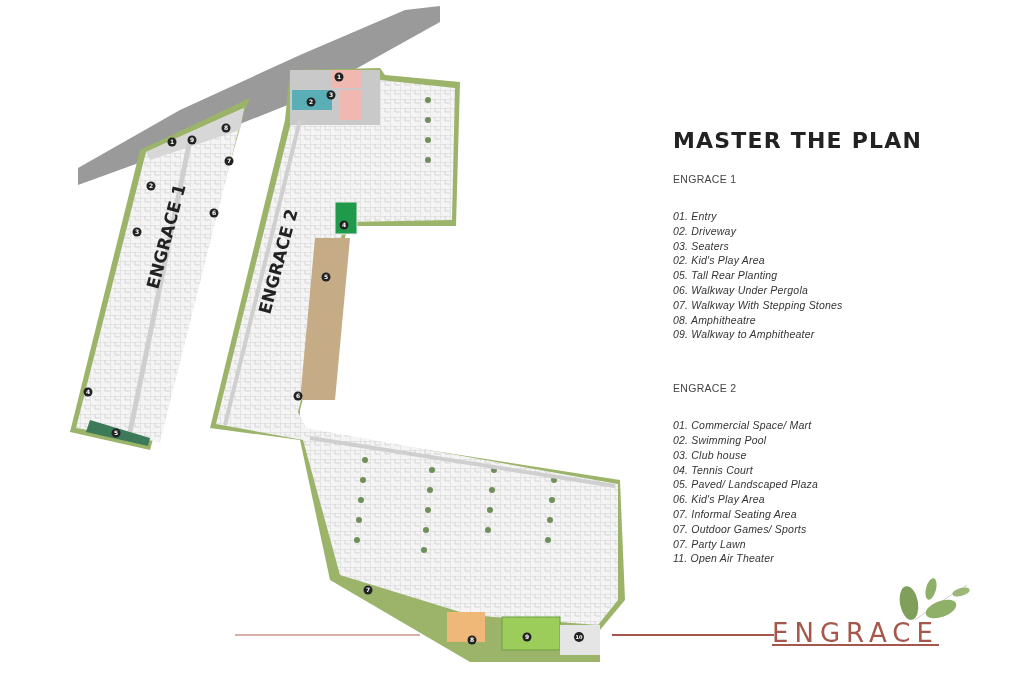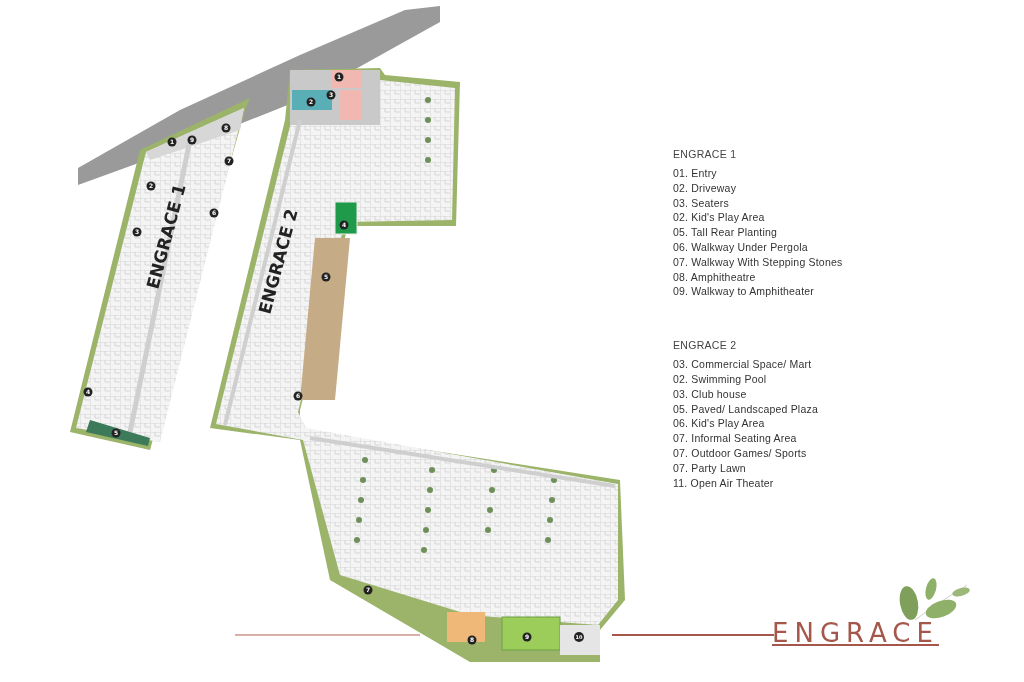--- a/index.html
+++ b/index.html
@@ -7,21 +7,21 @@
       width: 1024px; height: 682px; background: #ffffff; position: relative; overflow: hidden;
       font-family: "Liberation Sans", "DejaVu Sans", sans-serif;
     }
     #map { position: absolute; left: 0; top: 0; width: 1024px; height: 682px; }
     .legend { position: absolute; left: 673px; top: 128px; width: 320px; color: #333; }
     .legend h1 {
       margin: 0; font-family: "DejaVu Sans", sans-serif; font-weight: bold; font-size: 22px;
       letter-spacing: 1.2px; color: #222;
     }
     .legend .section-title { font-size: 10.5px; color: #444; margin-top: 20px; letter-spacing: 0.3px; }
-    .legend ul { list-style: none; margin: 6px 0 0 0; padding: 0; }
+    .legend ul { list-style: none; margin: 24px 0 0 0; padding: 0; font-style: italic; }
     .legend li { font-size: 10.5px; line-height: 14.8px; color: #333; letter-spacing: 0.2px; }
     .legend .sec2 { margin-top: 40px; }
     .brand { position: absolute; left: 772px; top: 618px; font-family: "DejaVu Sans", sans-serif;
       font-size: 26px; letter-spacing: 6px; color: #a4574a; font-weight: normal; text-decoration: underline; }
     .brand-line { position: absolute; left: 612px; top: 634px; width: 162px; height: 2px; background: #a4574a; }
     .brand-line-left { position: absolute; left: 235px; top: 634px; width: 185px; height: 2px; background: #d8b0a8; }
     .leaf { position: absolute; left: 895px; top: 575px; width: 80px; height: 60px; }
   </style>
 </head>
 <body>
@@ -170,37 +170,39 @@
         <text x="527" y="639">9</text>
       </g>
     <g>
         <circle cx="579" cy="637" r="5" fill="#222"></circle>
         <text x="579" y="639" font-size="5">10</text>
       </g>
   </g>
 </svg>
 
 <div class="legend">
+  <h1>MASTER THE PLAN</h1>
   <div class="section-title">ENGRACE 1</div>
   <ul>
     <li>01. Entry</li>
     <li>02. Driveway</li>
     <li>03. Seaters</li>
     <li>02. Kid's Play Area</li>
     <li>05. Tall Rear Planting</li>
     <li>06. Walkway Under Pergola</li>
     <li>07. Walkway With Stepping Stones</li>
     <li>08. Amphitheatre</li>
     <li>09. Walkway to Amphitheater</li>
   </ul>
   <div class="section-title sec2">ENGRACE 2</div>
   <ul>
-    <li>03. Commercial Space/ Mart</li>
+    <li>01. Commercial Space/ Mart</li>
     <li>02. Swimming Pool</li>
     <li>03. Club house</li>
+    <li>04. Tennis Court</li>
     <li>05. Paved/ Landscaped Plaza</li>
     <li>06. Kid's Play Area</li>
     <li>07. Informal Seating Area</li>
     <li>07. Outdoor Games/ Sports</li>
     <li>07. Party Lawn</li>
     <li>11. Open Air Theater</li>
   </ul>
 </div>
 
 <div class="brand-line-left"></div>

